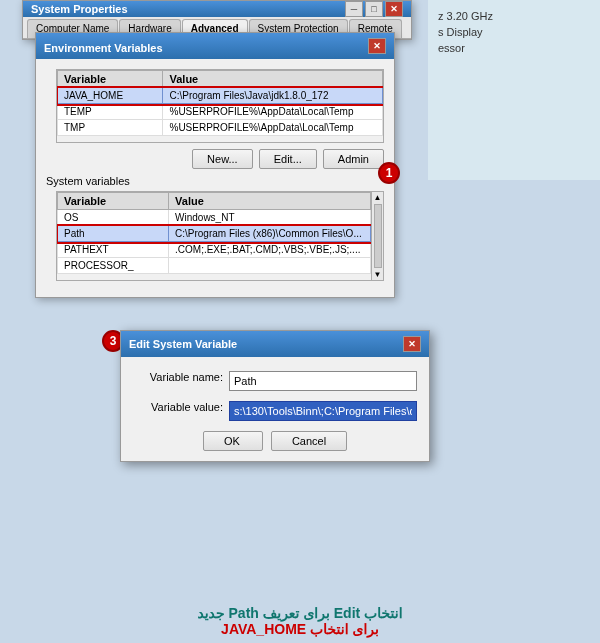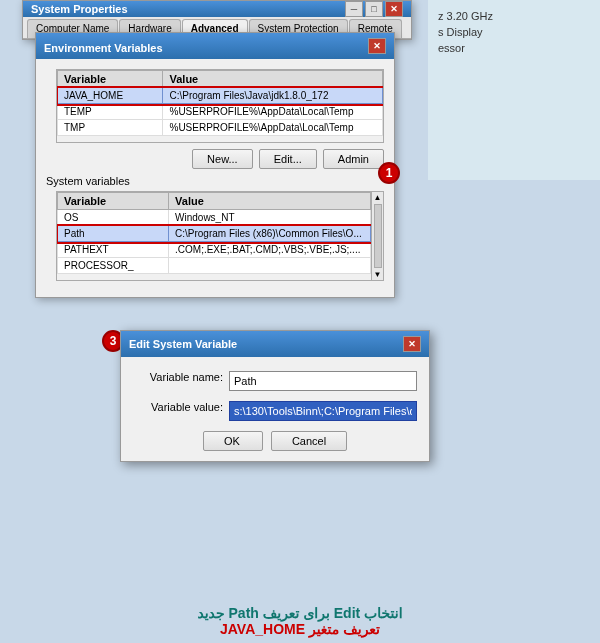--- a/index.html
+++ b/index.html
@@ -428,14 +428,14 @@
 </div>
 
 <div class="circle-badge" style="top: 330px; left: 102px;">
   <span>3</span>
 </div>
 
 <div class="annotation">
   <div style="font-size:14px; font-weight:bold; color:#0f766e; direction:rtl; text-align:center;">
     <span>انتخاب Edit برای تعریف Path جدید</span>
   </div>
-  <div style="font-size:14px; font-weight:bold; color:#cc0000; text-align:center; direction:rtl;">تعریف متغیر JAVA_HOME</div>
+  <div style="font-size:14px; font-weight:bold; color:#cc0000; text-align:center; direction:rtl;">برای انتخاب JAVA_HOME</div>
 </div>
 
 </body></html>

